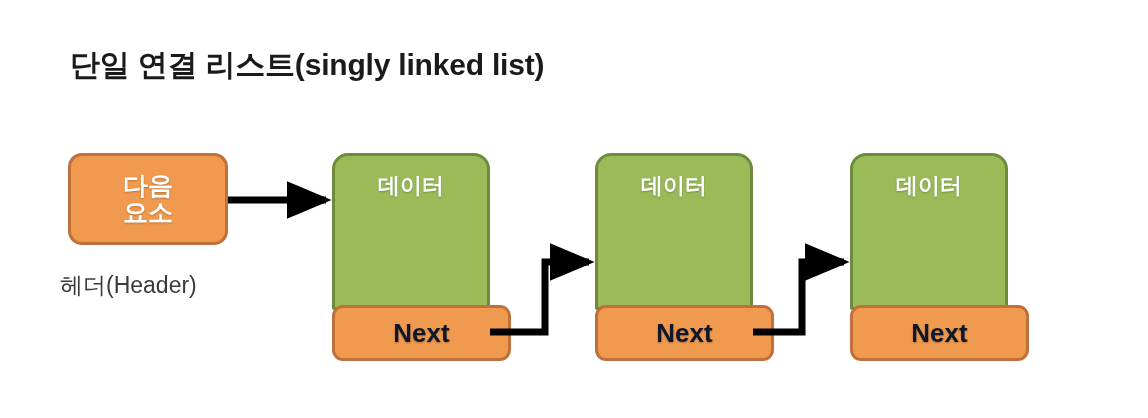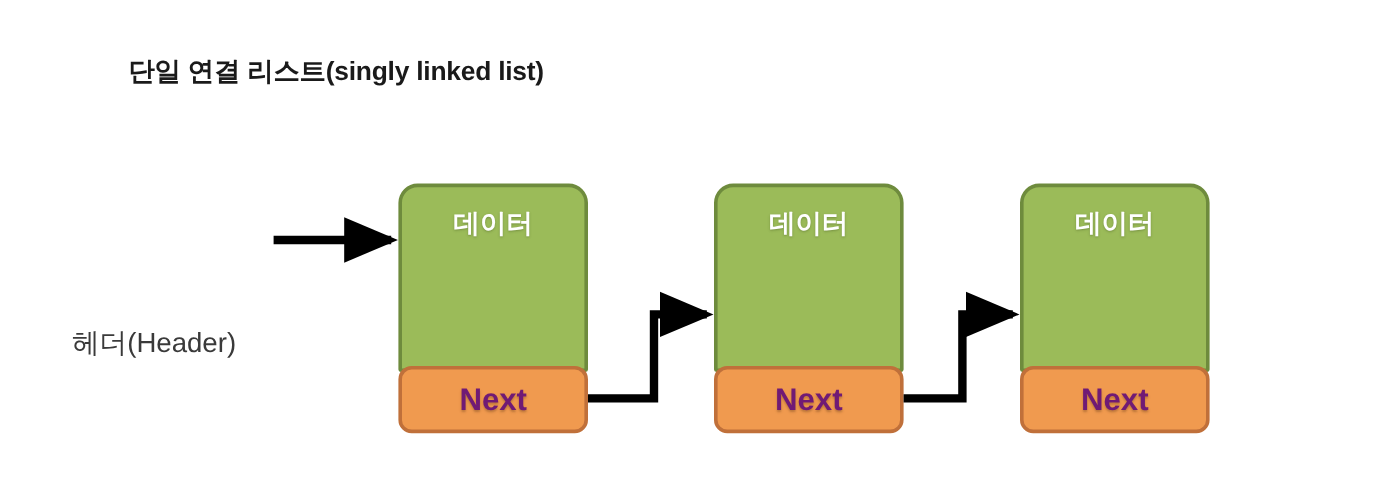--- a/index.html
+++ b/index.html
@@ -16,26 +16,25 @@
     height: 418px;
     background: #ffffff;
     overflow: hidden;
   }
 
   
   #title {
     position: absolute;
     left: 70px;
     top: 45px;
-    font-size: 22px;
+    font-size: 30px;
     font-weight: bold;
     color: #1a1a1a;
     letter-spacing: -0.2px;
     white-space: nowrap;
-    margin-left: 37px;
   }
 
   
   #header-node {
     position: absolute;
     left: 68px;
     top: 153px;
     width: 160px;
     height: 92px;
     background: #F09A4F;
@@ -90,30 +89,30 @@
     text-align: center;
     color: #ffffff;
     font-weight: bold;
     font-size: 22px;
     text-shadow: 0 1px 2px rgba(70,90,35,0.45);
   }
   .node .next-box {
     position: absolute;
     left: 0px;
     top: 152px;
-    width: 158px;
+    width: 179px;
     height: 56px;
     background: #F09A4F;
     border: 3px solid #C0703A;
     border-radius: 11px;
     box-sizing: border-box;
     display: flex;
     align-items: center;
     justify-content: center;
-    color: #701a75;
+    color: #0f172a;
     font-weight: bold;
     font-size: 26px;
     text-shadow: 0 1px 2px rgba(120,70,30,0.45);
   }
 
   #node-1 { left: 332px; top: 153px; }
   #node-2 { left: 595px; top: 153px; }
   #node-3 { left: 850px; top: 153px; }
 
   
@@ -126,20 +125,24 @@
     pointer-events: none;
   }
 </style>
 </head>
 <body>
 
 <div id="canvas">
 
   <div id="title">단일 연결 리스트(singly linked list)</div>
 
+  <div id="header-node">
+    <span class="ln">다음</span>
+    <span class="ln">요소</span>
+  </div>
   <div id="header-caption">헤더(Header)</div>
 
   <div class="node" id="node-1">
     <div class="data-box"></div>
     <div class="data-label">데이터</div>
     <div class="next-box">Next</div>
   </div>
 
   <div class="node" id="node-2">
     <div class="data-box"></div>

